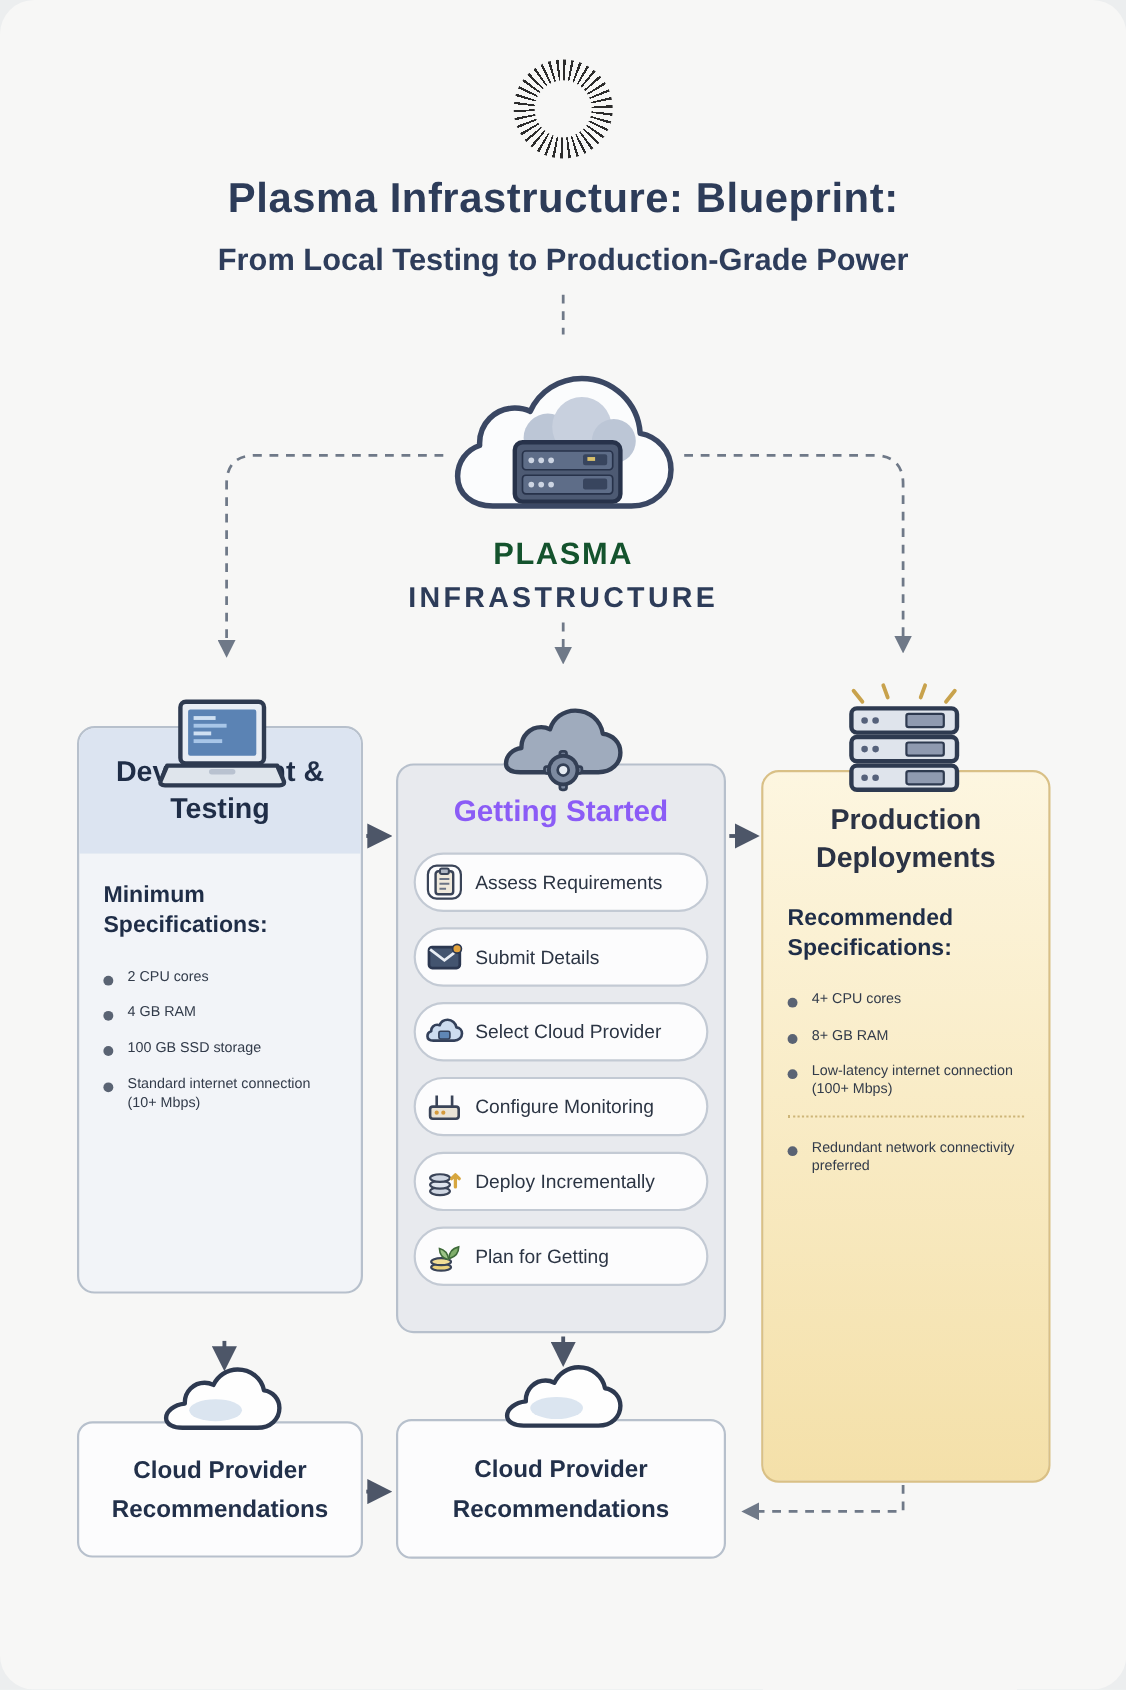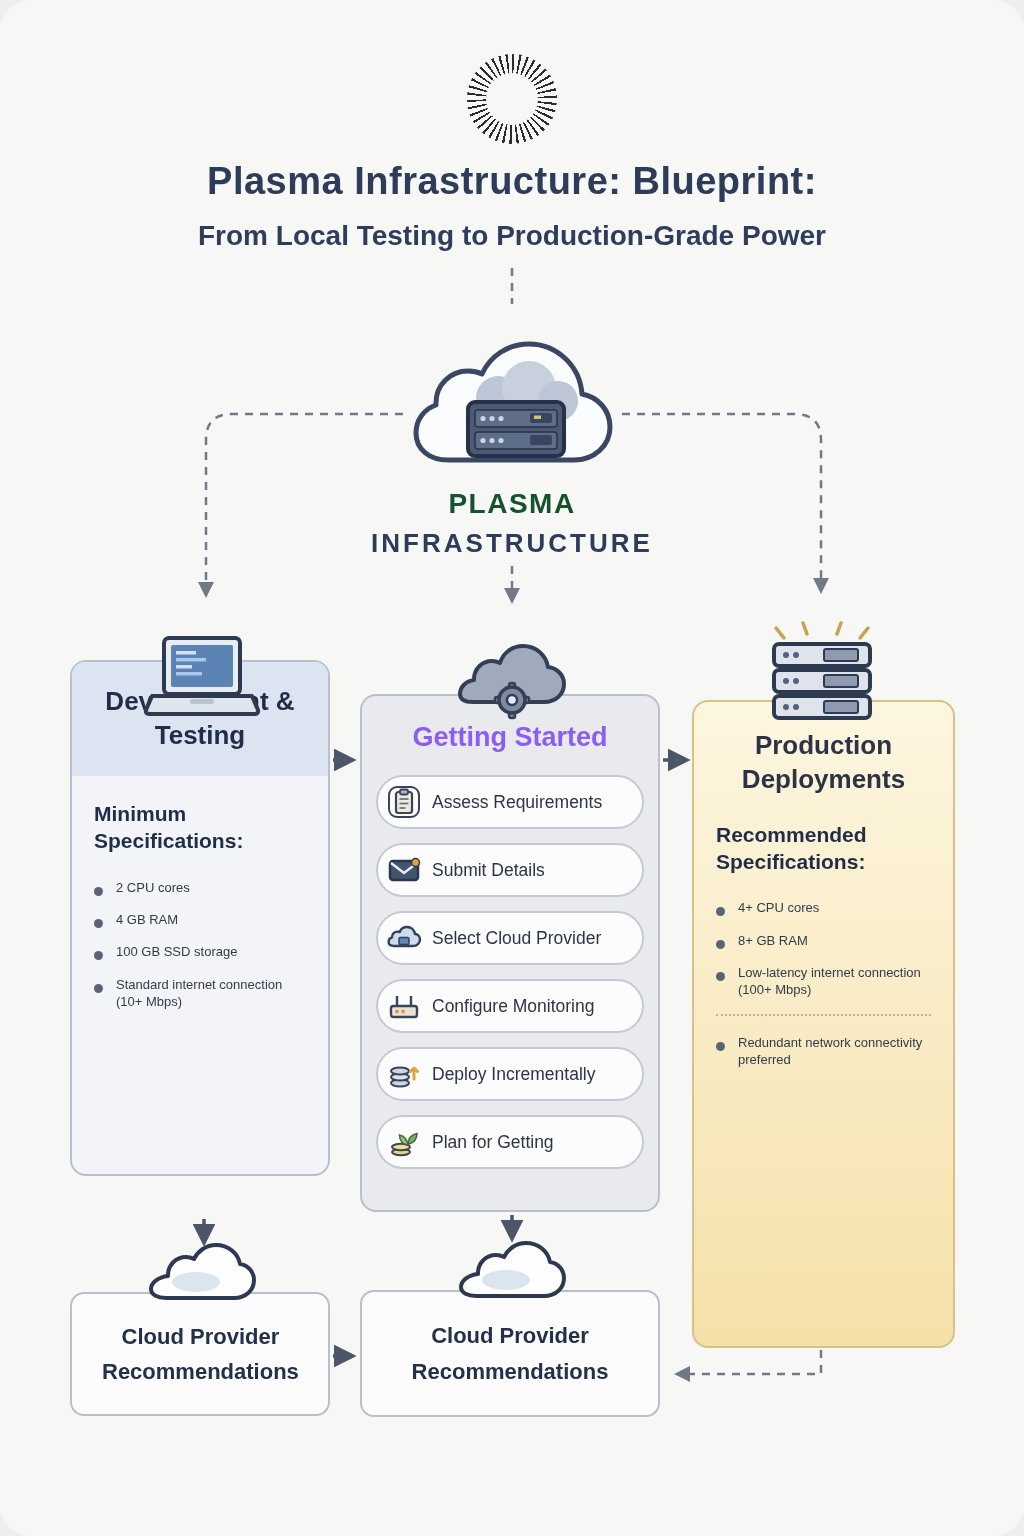--- a/index.html
+++ b/index.html
@@ -42,21 +42,21 @@
         border-radius:27px;height:54px;margin-bottom:14px;padding:0 8px;box-sizing:border-box;}
   .pill-icon{width:36px;height:36px;flex:0 0 auto;}
   .pill-label{font-size:17.5px;color:#2c3544;}
 
   .card-prod{left:692px;top:700px;width:263px;height:648px;
              background:linear-gradient(180deg,#fdf6e0,#f4e0a9);border-color:#d9c086;padding:26px 22px 0 22px;}
   .prod-header{text-align:center;font-size:26px;font-weight:bold;color:#2b3345;line-height:1.32;margin-bottom:24px;}
   .prod-divider{border:none;border-top:2px dotted #cdb578;margin:6px 0 18px 0;}
 
   .bottom-box{position:absolute;background:#fcfcfd;border:2px solid #b7c0cc;border-radius:14px;z-index:2;
-              display:flex;align-items:center;justify-content:flex-start;text-align:center;
+              display:flex;align-items:center;justify-content:center;text-align:center;
               font-size:22px;font-weight:bold;color:#22304a;line-height:1.6;box-sizing:border-box;padding:10px 30px;}
   .box-left{left:70px;top:1292px;width:260px;height:124px;}
   .box-mid{left:360px;top:1290px;width:300px;height:127px;}
   .cloud-left{left:142px;top:1240px;width:120px;height:64px;z-index:3;}
   .cloud-mid{left:452px;top:1238px;width:120px;height:64px;z-index:3;}
 </style>
 </head>
 <body>
 
 <div class="page">

